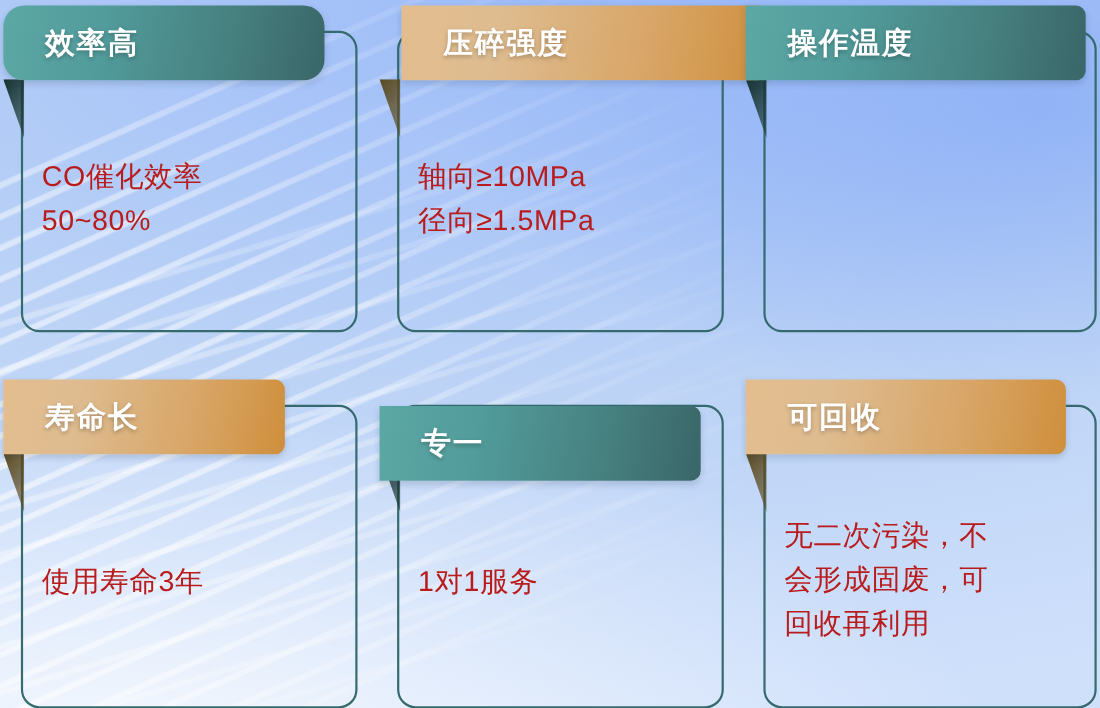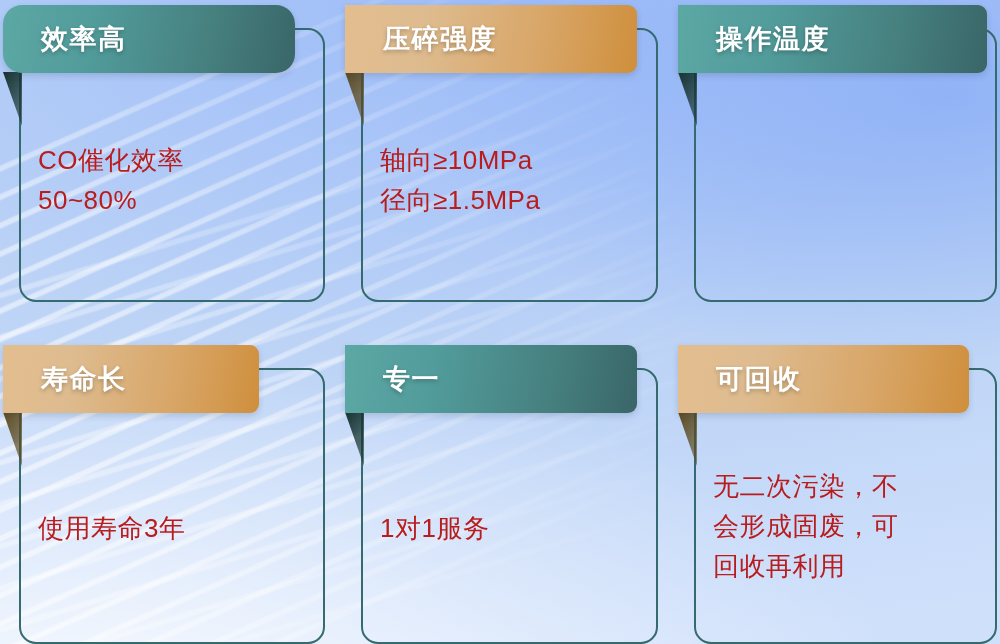--- a/index.html
+++ b/index.html
@@ -160,21 +160,21 @@
         <svg width="19" height="54" viewBox="0 0 19 54">
           <defs>
             <linearGradient id="fg1" x1="0" y1="0" x2="0.55" y2="1">
               <stop offset="0%" stop-color="#5b4a1f"></stop>
               <stop offset="100%" stop-color="#5b4a1f" stop-opacity="0.62"></stop>
             </linearGradient>
           </defs>
           <path d="M0 0 L19 0 L19 54 Z" fill="url(#fg1)"></path>
         </svg>
       </div>
-      <div class="card-header" style="width: 292px;">
+      <div class="card-header" style="width: 333px; margin-left: 20px;">
         <span class="title">压碎强度</span>
       </div>
       <div class="card-text" style="top: 140px;">轴向≥10MPa
 径向≥1.5MPa</div>
     </div>
     <div class="card theme-teal" style="left: 675px; top: 0px; width: 322px; height: 302px;">
       <div class="card-body"></div>
       <div class="fold">
         <svg width="19" height="54" viewBox="0 0 19 54">
           <defs>
@@ -214,21 +214,21 @@
         <svg width="19" height="54" viewBox="0 0 19 54">
           <defs>
             <linearGradient id="fg4" x1="0" y1="0" x2="0.55" y2="1">
               <stop offset="0%" stop-color="#16332f"></stop>
               <stop offset="100%" stop-color="#16332f" stop-opacity="0.62"></stop>
             </linearGradient>
           </defs>
           <path d="M0 0 L19 0 L19 54 Z" fill="url(#fg4)"></path>
         </svg>
       </div>
-      <div class="card-header" style="width: 292px;">
+      <div class="card-header" style="width: 292px; margin-top: 24px;">
         <span class="title">专一</span>
       </div>
       <div class="card-text" style="top: 168px;">1对1服务</div>
     </div>
     <div class="card theme-orange" style="left: 675px; top: 340px; width: 322px; height: 304px;">
       <div class="card-body"></div>
       <div class="fold">
         <svg width="19" height="54" viewBox="0 0 19 54">
           <defs>
             <linearGradient id="fg5" x1="0" y1="0" x2="0.55" y2="1">

